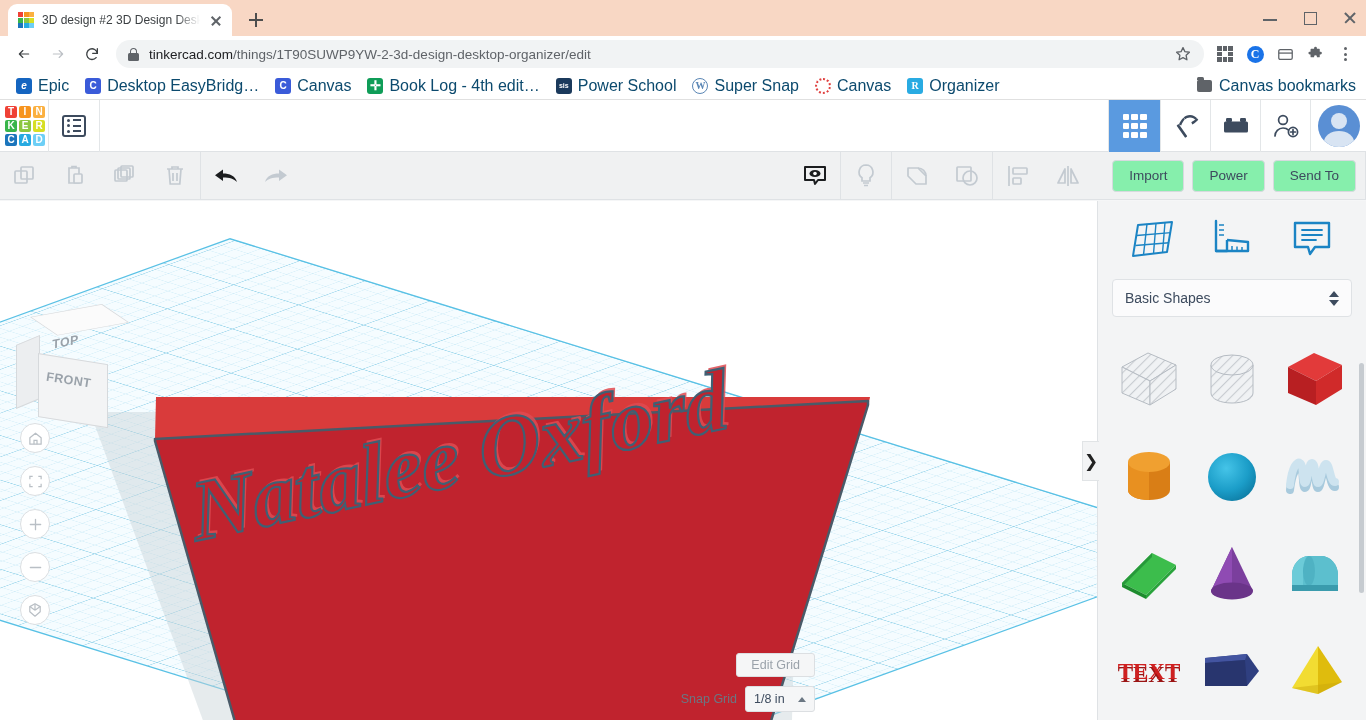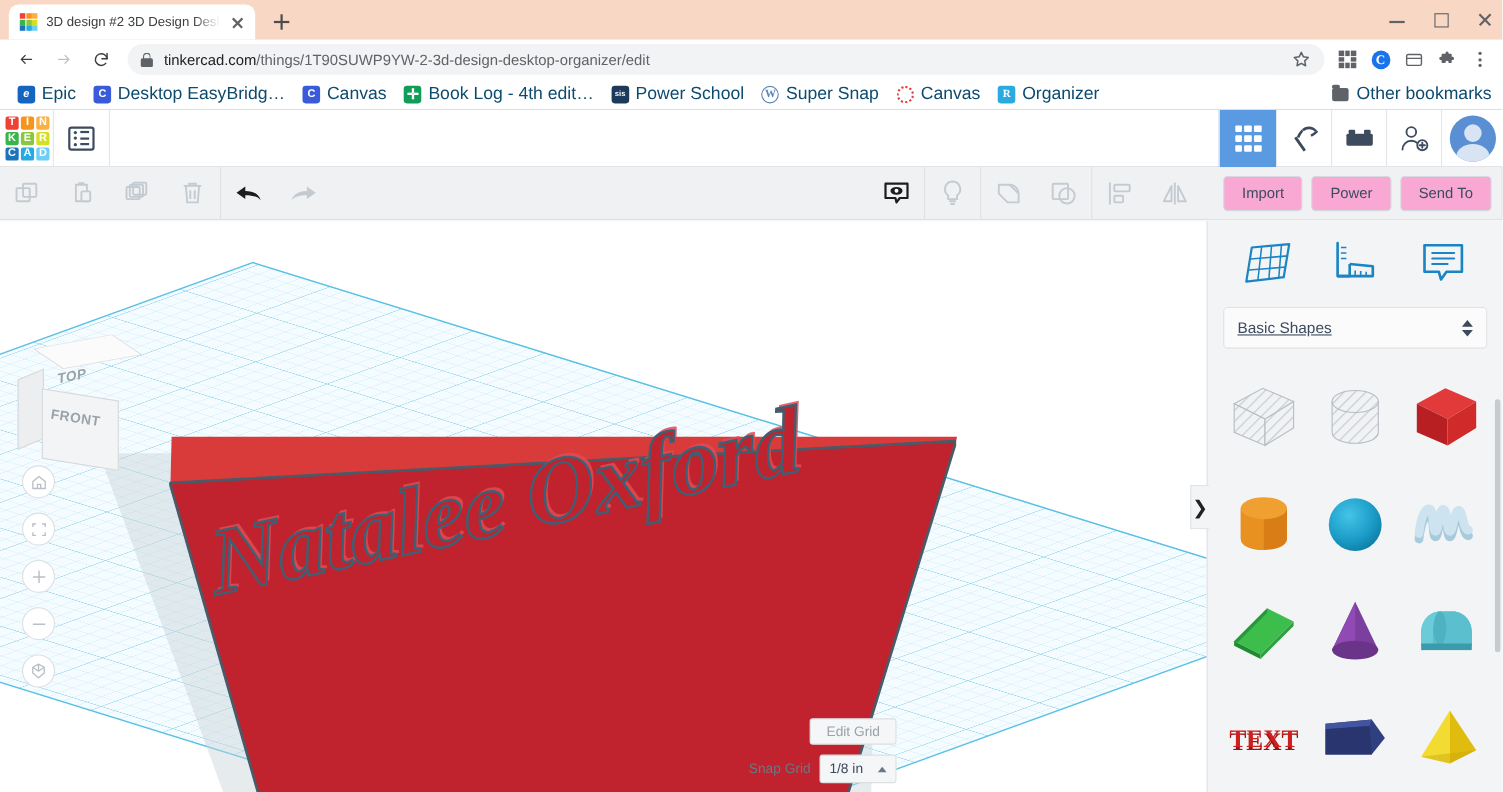--- a/index.html
+++ b/index.html
@@ -139,21 +139,21 @@
 
   .tc-toolbar {
     height:48px; background:#f0f1f2; border-bottom:1px solid #dfe2e5;
     display:flex; align-items:center; position:relative;
   }
   .tb-group { display:flex; align-items:center; height:48px; }
   .tb-sep { width:1px; height:48px; background:#dfe2e5; }
   .tb-btn { width:50px;height:48px;display:flex;align-items:center;justify-content:center;cursor:pointer;}
   .tb-right { position:absolute; right:10px; display:flex; gap:8px; }
   .tb-textbtn {
-    height:32px; padding: 0 16px; background:#f9a8d4; border:1px solid #d6dade;
+    height:32px; padding: 0 16px; background:#86efac; border:1px solid #d6dade;
     border-radius:4px; font-size:13.5px; color:#3d4b5e; cursor:pointer;
     display:flex;align-items:center;
   }
 
   .canvas-area { position:absolute; top:101px; left:0; width:1097px; height:519px; overflow:hidden; background:#fff; }
 
   .viewcube { position:absolute; left:22px; top:108px; width:92px; height:92px; }
   .vc-face { position:absolute; border:1px solid #d6d9dc; }
   .vc-top {
     width:72px;height:44px;left:8px;top:8px;background:#fbfbfb;
@@ -183,21 +183,21 @@
     position:absolute; top:101px; right:0; width:269px; height:519px;
     background:#f3f4f5; border-left:1px solid #dfe2e5;
   }
   .rp-icons { height:76px; display:flex; align-items:center; justify-content:space-around; padding: 0 14px; }
   .rp-ic { width:54px;height:54px;display:flex;align-items:center;justify-content:center;cursor:pointer;}
   .rp-select {
     margin: 2px 14px 0 14px; height:38px; background:#fbfbfc; border:1px solid #dfe2e5;
     border-radius:4px; display:flex; align-items:center; padding: 0 12px; cursor:pointer;
     position:relative;
   }
-  .rp-select-label { font-size:14px; color:#3d4b5e; flex:1;text-decoration:underline;}
+  .rp-select-label { font-size:14px; color:#3d4b5e; flex:1;}
   .spin { position:absolute; right:12px; display:flex; flex-direction:column; gap:3px; }
   .spin i { width:0;height:0;border-left:5px solid transparent;border-right:5px solid transparent; display:block;}
   .spin i.up { border-bottom:6px solid #3d4b5e; }
   .spin i.dn { border-top:6px solid #3d4b5e; }
 
   .shapegrid {
     margin-top: 14px; height: 380px; padding: 0 10px; display:grid;
     grid-template-columns: repeat(3, 1fr); grid-auto-rows: 97px; position:relative; overflow:hidden;
   }
   .shape-cell { display:flex; align-items:center; justify-content:center; cursor:pointer; }
@@ -354,21 +354,21 @@
     <div class="bm">
       <span class="bm-ic" style="background:#fff;color:#e0403f;border:2px dotted #e0403f;border-radius:50%;font-size:8px;"></span>
       <span class="bm-label">Canvas</span>
     </div>
     <div class="bm">
       <span class="bm-ic" style="background:#29abe2;font-family:'Liberation Serif',serif;">R</span>
       <span class="bm-label">Organizer</span>
     </div>
     <div class="other-bm">
       <span class="folder-ic"></span>
-      <span class="bm-label">Other bookmarks</span>
+      <span class="bm-label">Canvas bookmarks</span>
     </div>
   </div>
 
   <div class="app">
 
     <div class="tc-header">
       <div class="tc-logo">
         <span style="background:#ef4136">T</span>
         <span style="background:#f7941e">I</span>
         <span style="background:#fbb040">N</span>

